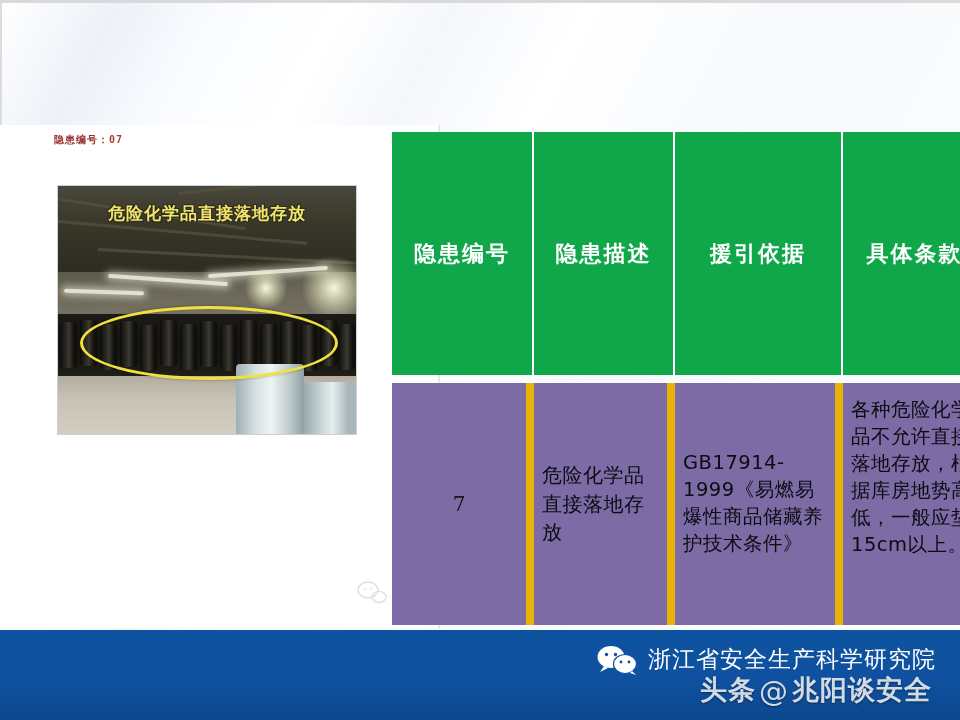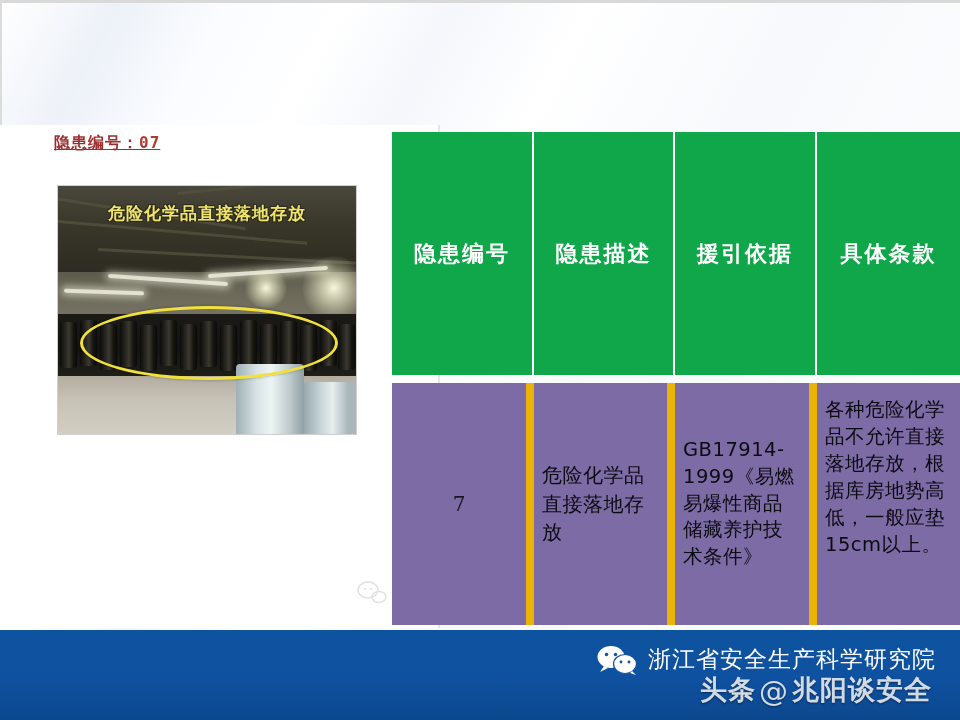--- a/index.html
+++ b/index.html
@@ -32,23 +32,22 @@
   
   .left-panel{
     position:absolute;left:0;top:125px;width:440px;height:503px;
     background:#ffffff;
   }
   .panel-edge-r{position:absolute;right:0;top:0;width:2px;height:503px;background:#e6e6e6;}
 
   .hz-label{
     position:absolute;left:54px;top:133px;
     font-family:"DejaVu Sans","Liberation Sans",sans-serif;
-    font-size:16px;font-weight:700;color:#9b2f2f;letter-spacing:1px;
+    font-size:10px;font-weight:700;color:#9b2f2f;letter-spacing:1px;
     white-space:nowrap;
-    text-decoration:underline;
   }
   .hz-label .num{color:#b03a2e;font-family:"DejaVu Sans Mono","Liberation Mono",monospace;font-weight:700;}
 
   
   .photo{
     position:absolute;left:58px;top:186px;width:298px;height:248px;
     overflow:hidden;
     background:#3a382e;
     box-shadow:0 0 0 1px #cfcfcf;
   }
@@ -147,21 +146,21 @@
     font-family:"DejaVu Sans","Liberation Sans",sans-serif;
     color:#0b0b12;
     border-right:8px solid #eab308;
     box-sizing:border-box;
     padding:0 8px;
     display:flex;
   }
   .td:last-child{border-right:none;}
   .c1{width:142px;}
   .c2{width:141px;}
-  .c3{width:142px;}
+  .c3{width:168px;}
   .c4{width:143px;}
 
   .td.v-center{align-items:center;justify-content:center;}
   .td.v-mid{align-items:center;justify-content:flex-start;}
   .td.v-top{align-items:flex-start;justify-content:flex-start;padding-top:14px;}
 
   .cell-num{font-size:20px;font-family:"DejaVu Serif","Liberation Serif",serif;color:#17161f;}
   .cell-txt{font-size:20px;line-height:1.42;letter-spacing:.5px;font-weight:400;}
   .cell-txt.sm{font-size:19.5px;line-height:1.38;}
 

